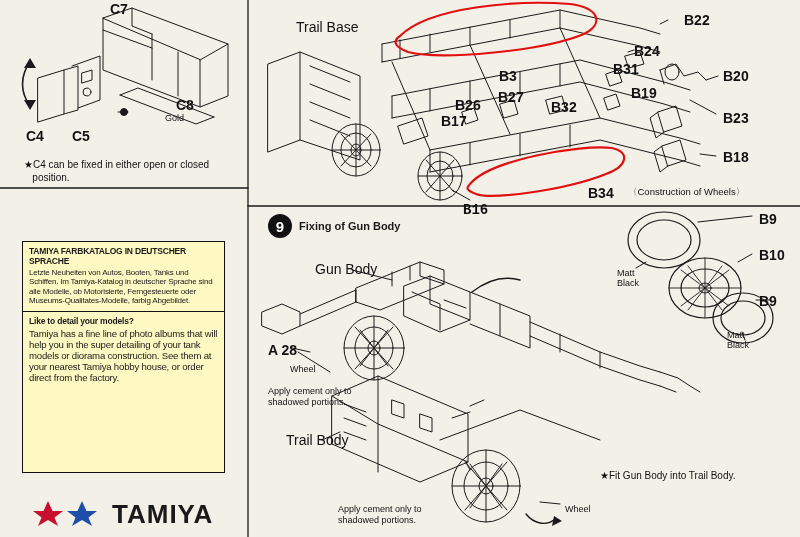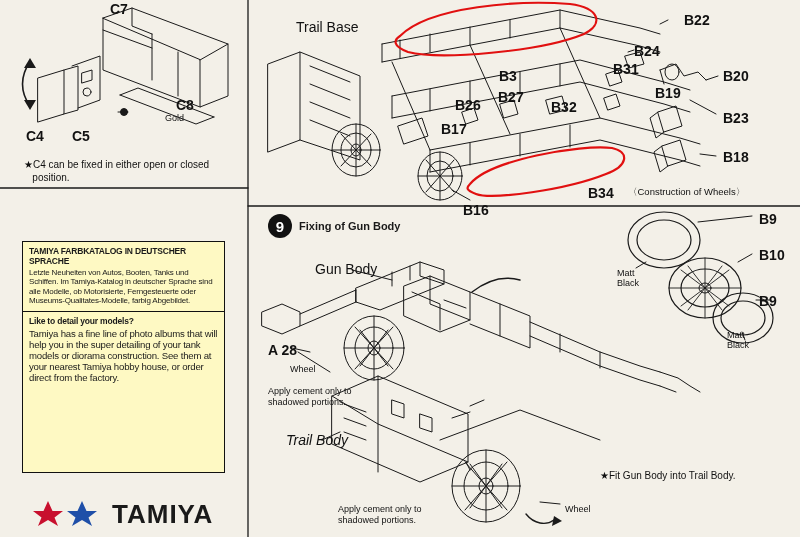--- a/index.html
+++ b/index.html
@@ -258,42 +258,42 @@
   <div class="lbl b" style="left:26px;top:131px;">C4</div>
   <div class="lbl b" style="left:72px;top:131px;">C5</div>
   <div class="lbl sm" style="left:133px;top:113px;margin-left:32px;">Gold</div>
 
   <div class="lbl" style="left:296px;top:22px;">Trail Base</div>
   <div class="lbl b" style="left:672px;top:15px;padding-left:12px;">B22</div>
   <div class="lbl b" style="left:634px;top:46px;">B24</div>
   <div class="lbl b" style="left:613px;top:64px;">B31</div>
   <div class="lbl b" style="left:723px;top:71px;">B20</div>
   <div class="lbl b" style="left:499px;top:71px;">B3</div>
-  <div class="lbl b" style="left:615px;top:88px;padding-left:40px;">B19</div>
+  <div class="lbl b" style="left:591px;top:88px;padding-left:40px;">B19</div>
   <div class="lbl b" style="left:498px;top:92px;">B27</div>
   <div class="lbl b" style="left:551px;top:102px;">B32</div>
   <div class="lbl b" style="left:455px;top:100px;">B26</div>
   <div class="lbl b" style="left:723px;top:113px;">B23</div>
-  <div class="lbl b" style="left:404px;top:124px;padding-left:37px;">B17</div>
+  <div class="lbl b" style="left:404px;top:116px;padding-left:37px;">B17</div>
   <div class="lbl b" style="left:723px;top:152px;">B18</div>
   <div class="lbl b" style="left:540px;top:188px;padding-left:48px;">B34</div>
-  <div class="lbl b" style="left:463px;top:205px;">B16</div>
+  <div class="lbl b" style="left:463px;top:205px;font-family:Liberation Mono, monospace;">B16</div>
 
   <div class="lbl b" style="left:759px;top:214px;">B9</div>
   <div class="lbl b" style="left:759px;top:250px;">B10</div>
   <div class="lbl b" style="left:759px;top:296px;">B9</div>
   <div class="lbl sm" style="left:617px;top:268px;line-height:10px;">Matt
 Black</div>
   <div class="lbl sm" style="left:727px;top:330px;line-height:10px;">Matt
 Black</div>
 
   <div class="lbl" style="left:315px;top:264px;">Gun Body</div>
   <div class="lbl b" style="left:268px;top:345px;">A 28</div>
   <div class="lbl sm" style="left:290px;top:364px;">Wheel</div>
-  <div class="lbl" style="left:286px;top:435px;font-style:italic;">Trail Body</div>
+  <div class="lbl" style="left:286px;top:435px;">Trail Body</div>
   <div class="lbl sm" style="left:565px;top:504px;">Wheel</div>
 
   <svg class="logo" viewBox="0 0 72 26">
     <polygon points="18,1 22.5,11 33,11 24.5,17.5 28,26 18,20 8,26 11.5,17.5 3,11 13.5,11" fill="#c8102e"></polygon>
     <polygon points="52,1 56.5,11 67,11 58.5,17.5 62,26 52,20 42,26 45.5,17.5 37,11 47.5,11" fill="#1f4fa8"></polygon>
   </svg>
   <div class="logoword">TAMIYA</div>
   <div class="logosub">TAMIYA, INC.</div>
 
 </div>

